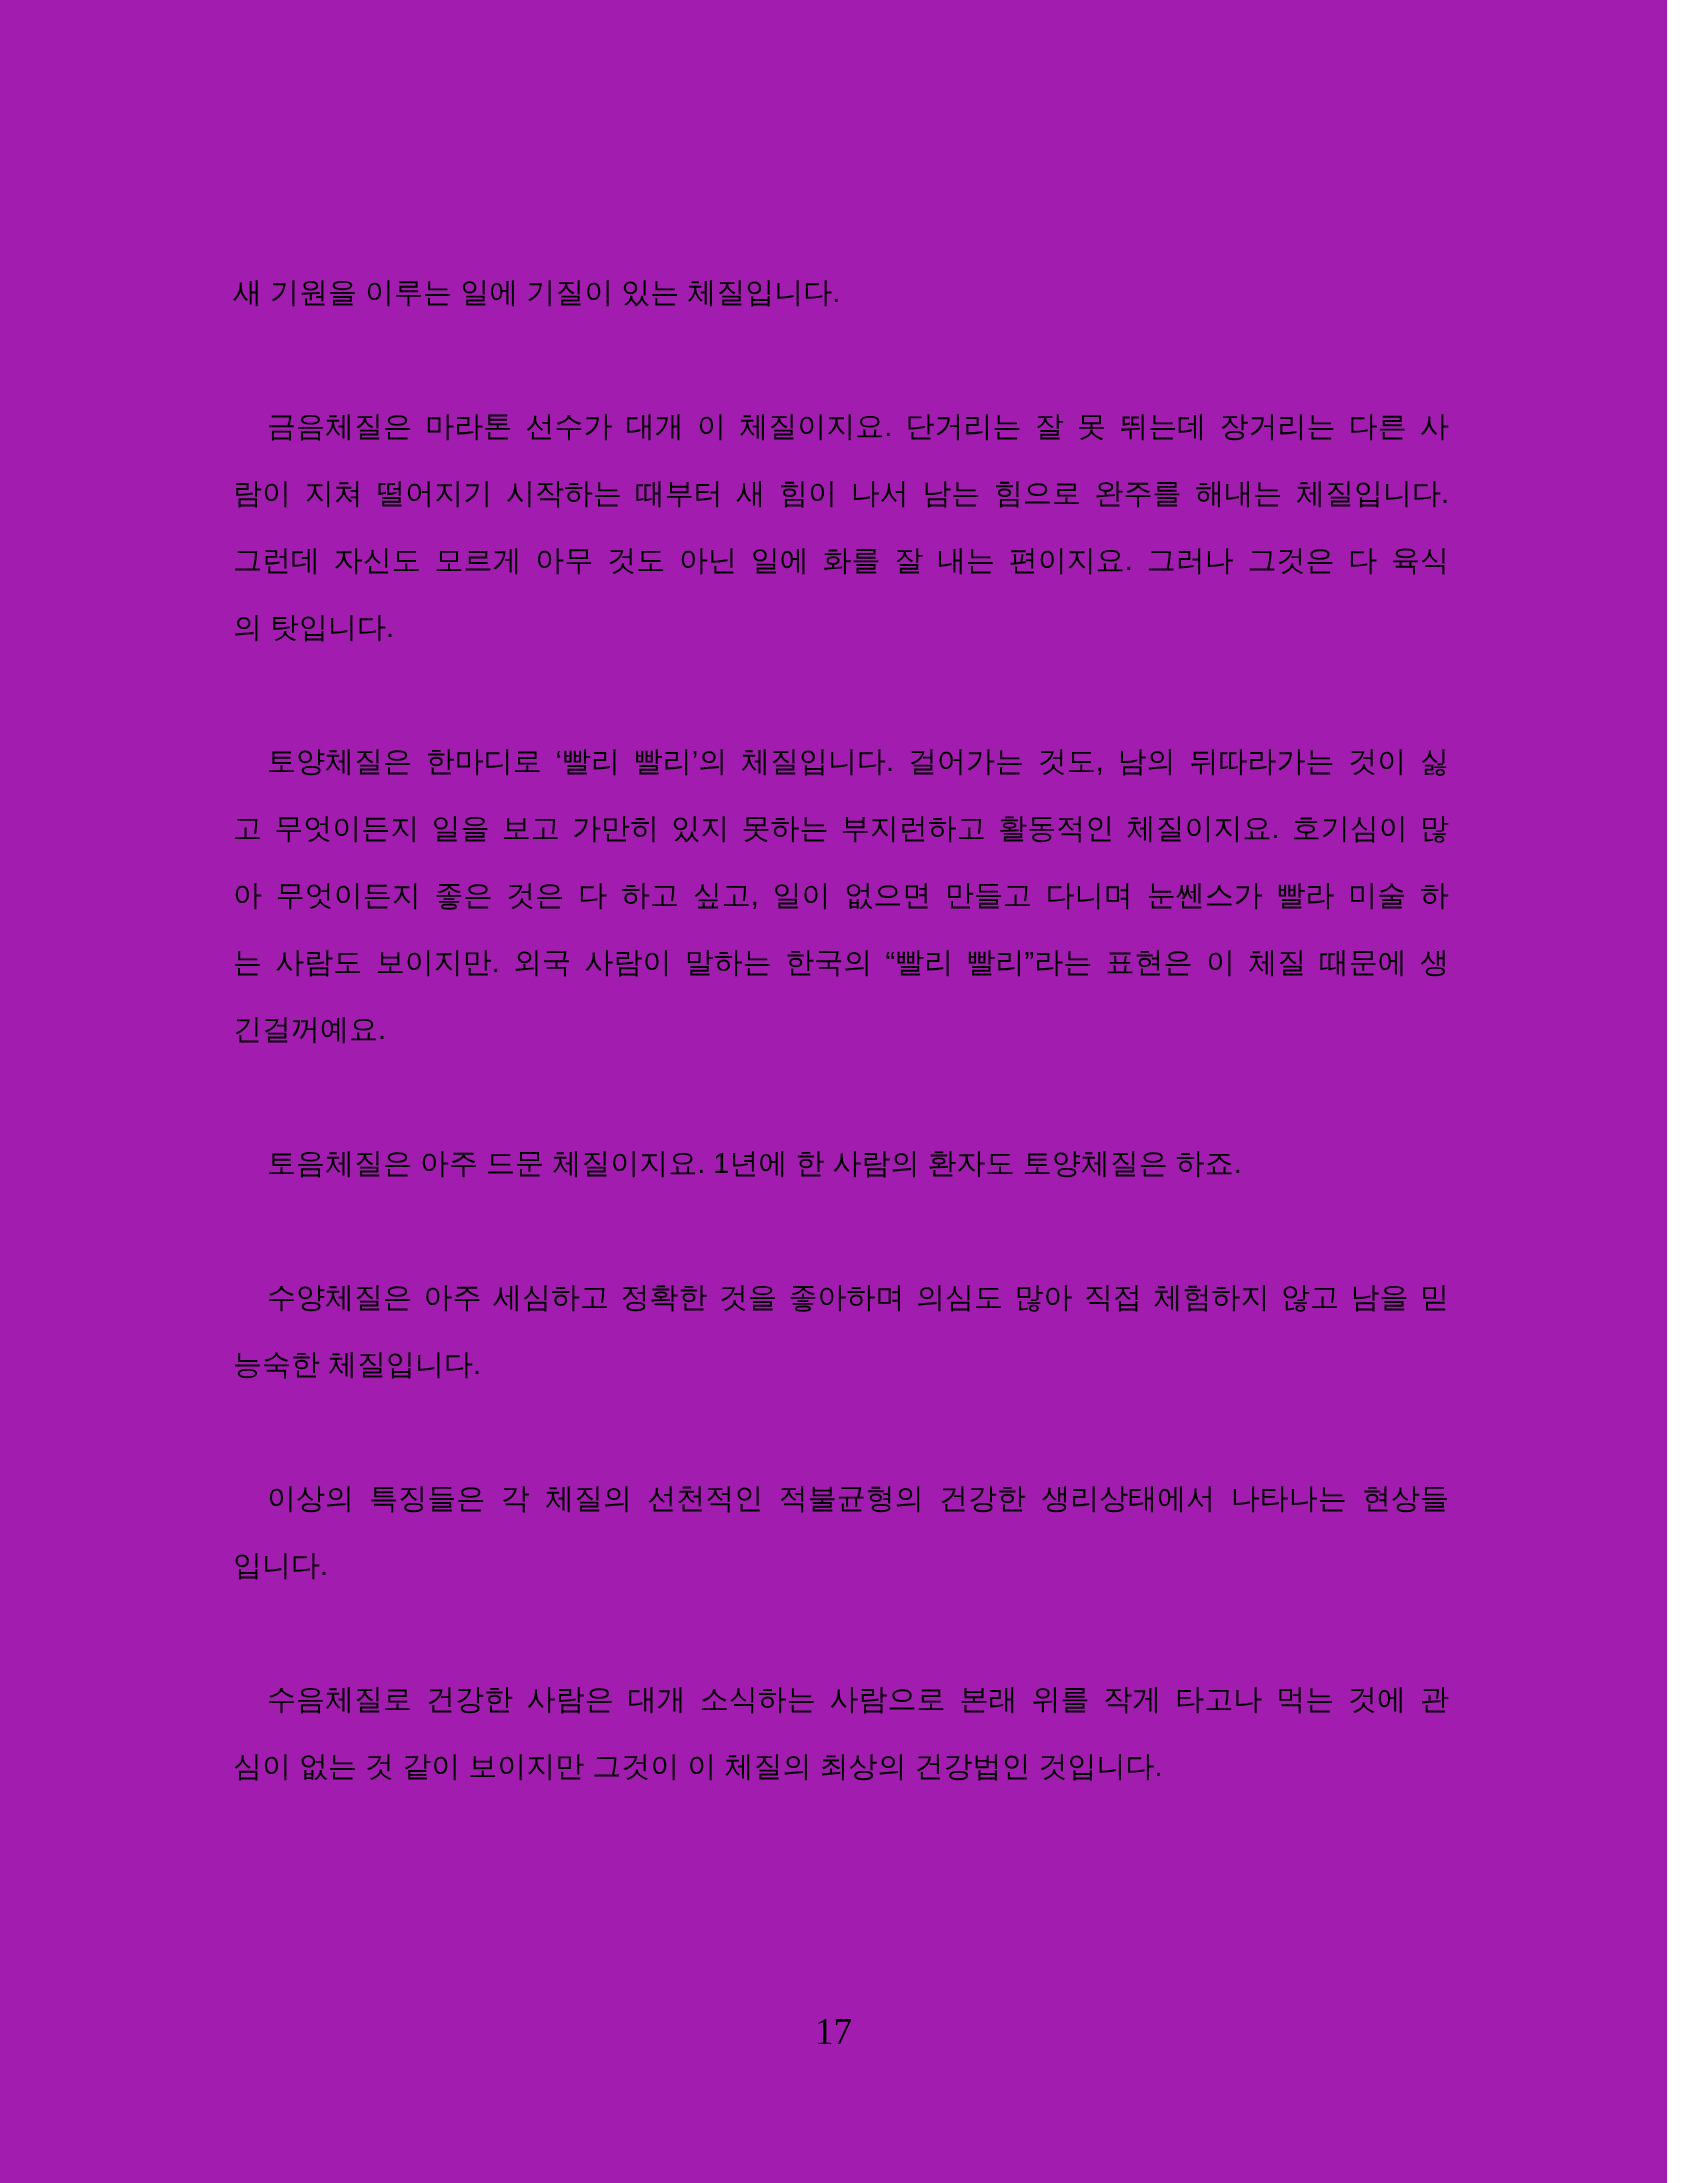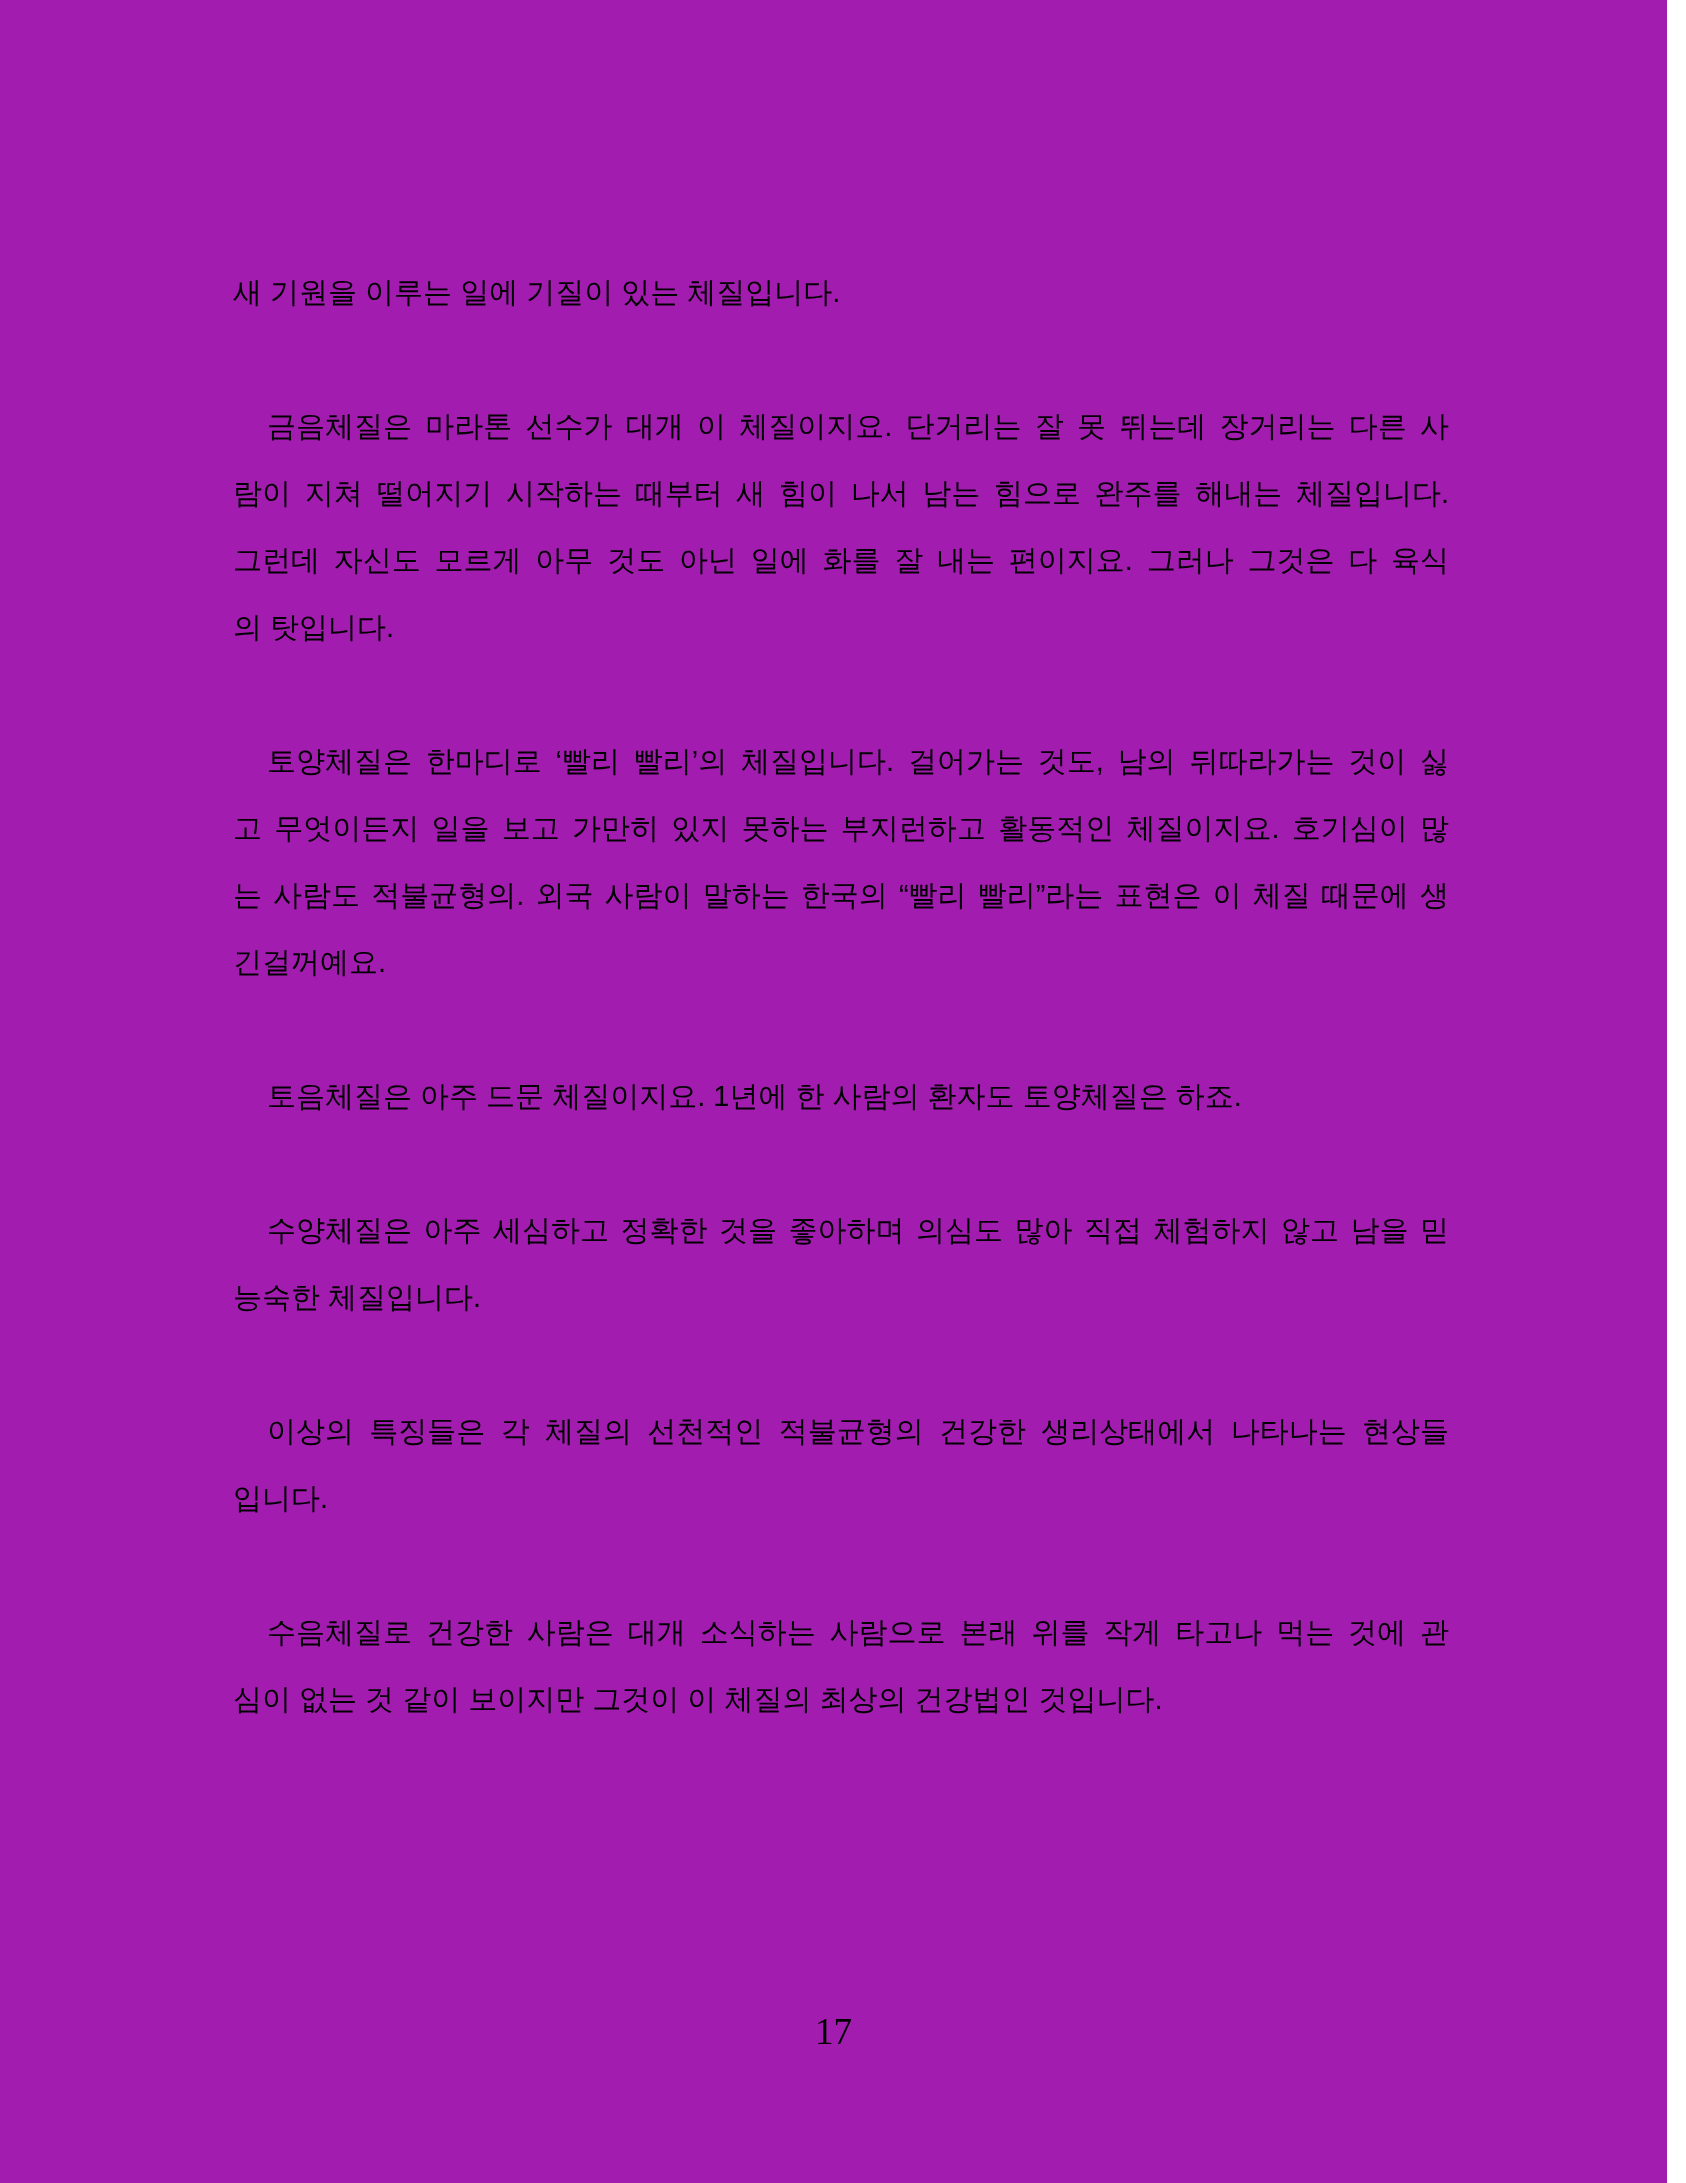--- a/index.html
+++ b/index.html
@@ -62,21 +62,22 @@
       </div>
       <div class="para">
         <div class="line indent">금음체질은 마라톤 선수가 대개 이 체질이지요. 단거리는 잘 못 뛰는데 장거리는 다른 사</div>
         <div class="line">람이 지쳐 떨어지기 시작하는 때부터 새 힘이 나서 남는 힘으로 완주를 해내는 체질입니다.</div>
         <div class="line">그런데 자신도 모르게 아무 것도 아닌 일에 화를 잘 내는 편이지요. 그러나 그것은 다 육식</div>
         <div class="line last">의 탓입니다.</div>
       </div>
       <div class="para">
         <div class="line indent">토양체질은 한마디로 ‘빨리 빨리’의  체질입니다. 걸어가는 것도, 남의 뒤따라가는 것이 싫</div>
         <div class="line">고 무엇이든지 일을 보고 가만히 있지 못하는 부지런하고 활동적인 체질이지요. 호기심이 많</div>
-        <div class="line">는 사람도 적불균형의. 외국 사람이 말하는 한국의 “빨리 빨리”라는 표현은 이 체질 때문에 생</div>
+        <div class="line">아 무엇이든지 좋은 것은 다 하고 싶고, 일이 없으면 만들고 다니며 눈쎈스가 빨라 미술 하</div>
+        <div class="line">는 사람도 보이지만. 외국 사람이 말하는 한국의 “빨리 빨리”라는 표현은 이 체질 때문에 생</div>
         <div class="line last">긴걸꺼예요.</div>
       </div>
       <div class="para">
         <div class="line last indent">토음체질은 아주 드문 체질이지요. 1년에 한 사람의 환자도 토양체질은 하죠.</div>
       </div>
       <div class="para">
         <div class="line indent">수양체질은 아주 세심하고 정확한 것을 좋아하며 의심도 많아 직접 체험하지 않고 남을 믿</div>
         <div class="line last">능숙한 체질입니다.</div>
       </div>
       <div class="para">

